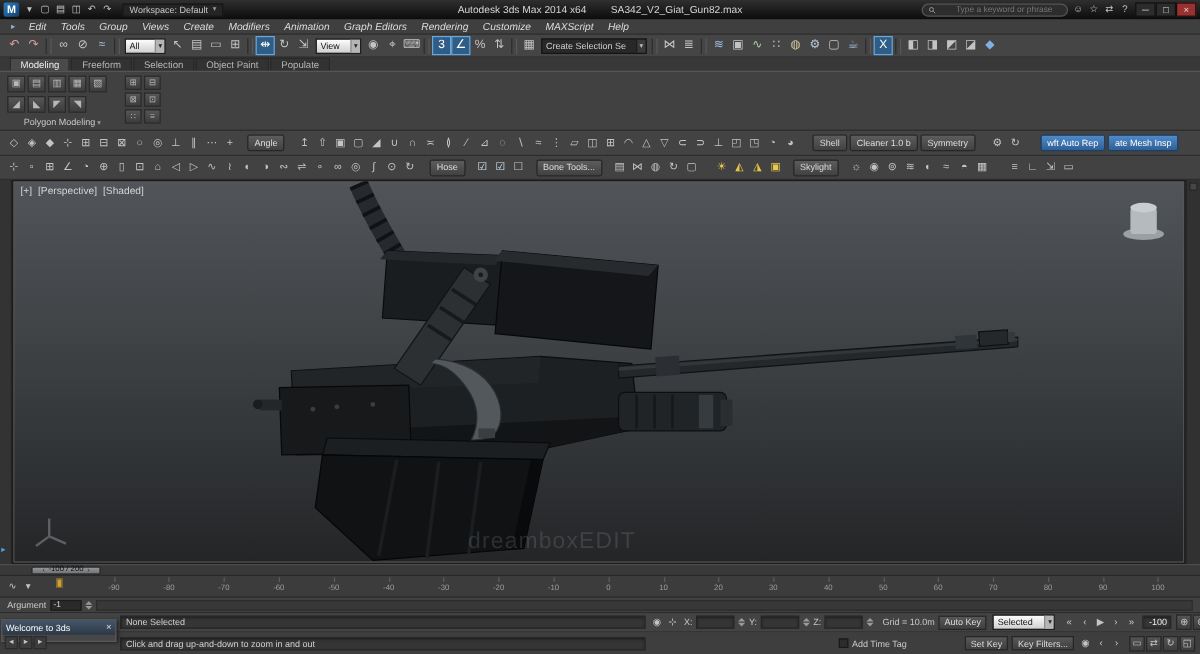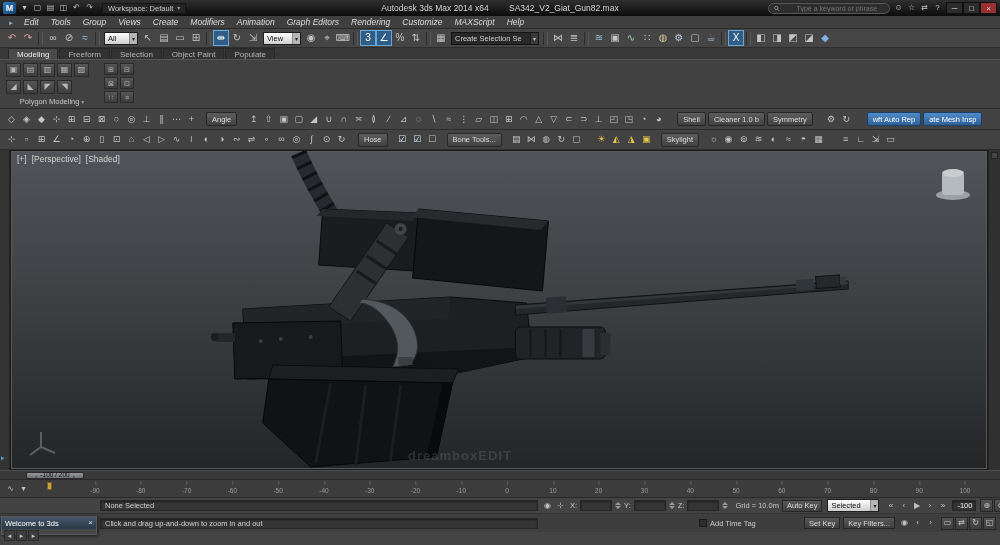--- a/index.html
+++ b/index.html
@@ -61,21 +61,21 @@
 
   
   .viewportwrap{height:320px;display:flex;background:#2b2b2b;}
   .vpstrip{width:10px;background:#333;border-right:1px solid #242424;position:relative;flex:none;}
   .vparrow{position:absolute;bottom:8px;left:1px;color:#5aa0e0;font-size:7px;}
   .viewport{position:relative;flex:1;background:linear-gradient(#515458 0%,#3e4144 45%,#232527 100%);border:1px solid #1b1b1b;box-shadow:0 0 0 1px #585858 inset;overflow:hidden;}
   .vpright{width:12px;background:#313131;border-left:1px solid #232323;position:relative;flex:none;}
   .vpright .notch{position:absolute;top:2px;left:2px;width:7px;height:7px;background:#454545;border:1px solid #222;}
   .vplabel{position:absolute;top:3px;left:6px;font-size:8.5px;color:#d4d4d4;display:flex;gap:5px;z-index:3;}
   .gun{position:absolute;inset:0;width:100%;height:100%;}
-  .watermark{position:absolute;left:46%;transform:translateX(-50%);bottom:6px;font-size:13px;color:rgba(195,200,206,0.16);letter-spacing:1px;z-index:2;font-weight:bold;}
+  .watermark{position:absolute;left:46%;transform:translateX(-50%);bottom:6px;font-size:19px;color:rgba(195,200,206,0.16);letter-spacing:1px;z-index:2;}
   .viewcube{position:absolute;top:14px;right:14px;z-index:3;}
   .worldaxis{position:absolute;left:16px;bottom:10px;z-index:3;}
 
   
   .timeslider{height:10px;background:#393939;border-top:1px solid #4d4d4d;border-bottom:1px solid #282828;position:relative;}
   .tshandle{position:absolute;left:26px;top:1px;width:58px;height:7px;background:linear-gradient(#949899,#6e7274);border:1px solid #2a2a2a;border-radius:2px;color:#0d0d0d;font-size:6.5px;display:flex;align-items:center;justify-content:center;gap:3px;line-height:1;}
   .tshandle .arr{font-size:6px;color:#2c2c2c;}
   .trackbar{height:18px;background:#3c3c3c;border-bottom:1px solid #292929;position:relative;}
   #ticks{position:absolute;left:95px;width:870px;top:0;height:100%;}
   .tick{position:absolute;transform:translateX(-50%);top:7px;font-size:6.5px;color:#9c9c9c;}
@@ -508,20 +508,31 @@
         <span class="tick" style="left: 68.4211%;">40</span>
         <span class="tick" style="left: 73.6842%;">50</span>
         <span class="tick" style="left: 78.9474%;">60</span>
         <span class="tick" style="left: 84.2105%;">70</span>
         <span class="tick" style="left: 89.4737%;">80</span>
         <span class="tick" style="left: 94.7368%;">90</span>
         <span class="tick" style="left: 100%;">100</span>
       </div>
   </div>
 
+  <div class="argrow">
+    <span>Argument</span>
+    <span class="argfield">
+        <span>-1</span>
+      </span>
+    <span class="spin">
+        <i class="up"></i>
+        <i class="dn"></i>
+      </span>
+    <span class="arggroove"></span>
+  </div>
 
   <div class="status1">
     <div class="sfield selfield">
         <span>None Selected</span>
       </div>
     <span class="iconrow" id="sb-pre">
         <span class="ticon">◉</span>
         <span class="ticon">⊹</span>
       </span>
     <span class="axislbl">X:</span>

